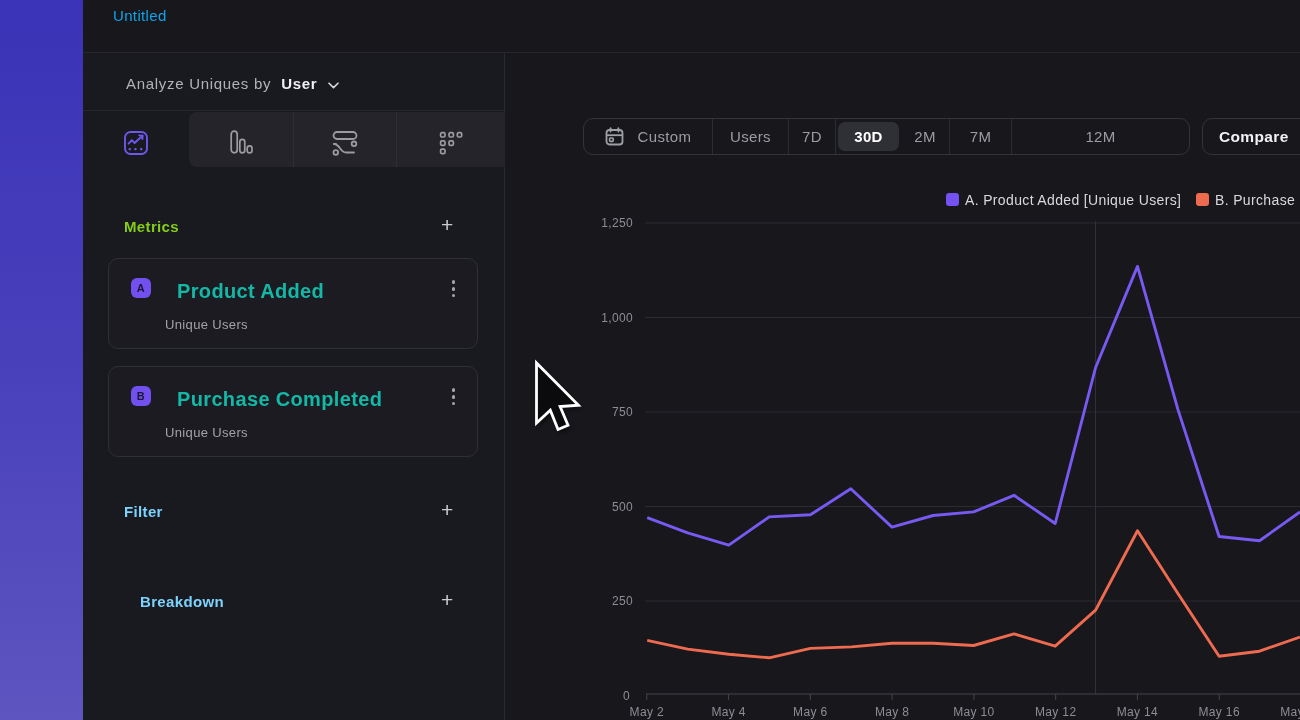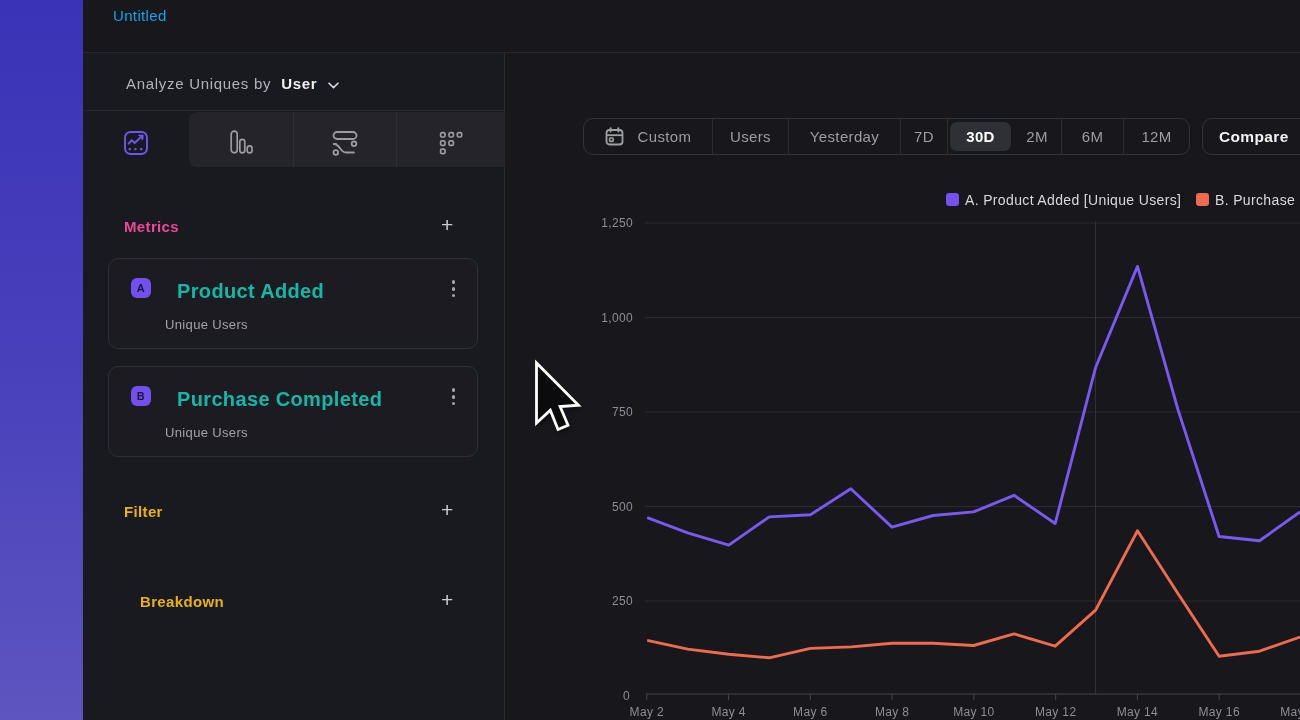--- a/index.html
+++ b/index.html
@@ -17,36 +17,36 @@
   #sidebar { left:83px; top:53px; width:422px; height:667px; background:#191920;
     border-right:1px solid #2a2a30;text-decoration:underline; }
   #analyzerow { left:0; top:0; width:421px; height:58px; border-bottom:1px solid #26262c; }
   #analyzetext { left:43px; top:22px; font-size:15px; color:#b2b2b8; letter-spacing:0.7px; }
   #analyzetext b { color:#f0f0f3; font-weight:700; margin-left:10px; }
 
   #tabstrip { left:106px; top:59px; width:316px; height:55px; background:#24242a;
     border-radius:8px 0 0 8px; }
   .tabsep { top:59px; width:1px; height:55px; background:#2e2e34; }
 
-  #metrics-h { left:41px; top:165px; font-size:15px; font-weight:700; color:#ec4899; }
+  #metrics-h { left:41px; top:165px; font-size:15px; font-weight:700; color:#84cc16; }
   .plus { color:#c9c9ce; font-size:21px; font-weight:400; }
   #plus1 { left:358px; top:160px; }
   .card { left:25px; width:370px; height:91px; border:1px solid #2f2f36;
     border-radius:10px; background:#1b1b21; }
   #card1 { top:205px; }
   #card2 { top:313px; }
   .badge { position:absolute; left:22px; top:19px; width:20px; height:20px; border-radius:6px;
     background:#7150ef; color:#1b1636; font-size:11px; font-weight:700; text-align:center;
     line-height:20px; }
   .cardtitle { position:absolute; left:68px; top:21px; font-size:20px; font-weight:700; color:#14b8a6; }
   .cardsub { position:absolute; left:56px; top:58px; font-size:13px; color:#a2a2a8;text-align:right; }
   .kebab { position:absolute; right:22px; top:18px; }
   .kebab span { display:block; width:3.4px; height:3.4px; border-radius:50%; background:#a5a5ab; margin:3.4px 0; }
 
-  .secrow { left:41px; font-size:15px; font-weight:700; color:#eab308; }
+  .secrow { left:41px; font-size:15px; font-weight:700; color:#7dd3fc; }
   #filter-h { top:450px; }
   #plus2 { left:358px; top:445px; }
   #breakdown-h { top:540px;margin-left:16px; }
   #plus3 { left:358px; top:535px; }
 
   
   #rangebox { left:583px; top:118px; width:607px; height:37px; border:1px solid #33333a;
     border-radius:10px; display:flex; align-items:stretch; color:#9c9ca2; font-size:15px; }
   .rcell { display:flex; align-items:center; justify-content:center; border-right:1px solid #2c2c33; }
   .rcell:last-child { border-right:none; }
@@ -147,25 +147,24 @@
       <svg width="19" height="19" viewBox="0 0 19 19" style="margin-right:14px">
         <rect x="1.5" y="3" width="16" height="14.5" rx="3" fill="none" stroke="#9fa0a5" stroke-width="1.8"></rect>
         <line x1="1.5" y1="8.2" x2="17.5" y2="8.2" stroke="#9fa0a5" stroke-width="1.8"></line>
         <line x1="5.6" y1="1.2" x2="5.6" y2="4.5" stroke="#9fa0a5" stroke-width="1.8" stroke-linecap="round"></line>
         <line x1="13.4" y1="1.2" x2="13.4" y2="4.5" stroke="#9fa0a5" stroke-width="1.8" stroke-linecap="round"></line>
         <rect x="4.6" y="11" width="3.6" height="3.4" rx="0.8" fill="none" stroke="#9fa0a5" stroke-width="1.6"></rect>
       </svg>
       Custom
     </div>
     <div class="rcell" style="width:76px">Users</div>
-    <div class="rcell" style="width:112px">Yesterday</div>
     <div class="rcell" style="width:47px">7D</div>
     <div class="rcell" id="sel30" style="width:61px">30D</div>
     <div class="rcell" style="width:49px">2M</div>
-    <div class="rcell" style="width:62px">6M</div>
+    <div class="rcell" style="width:62px">7M</div>
     <div class="rcell" style="flex:1">12M</div>
   </div>
   <div class="abs" id="comparebox">Compare</div>
 
   <div class="sw" style="left:946px; background:#7351f2;"></div>
   <div class="legtext" style="left:965px;">A. Product Added [Unique Users]</div>
   <div class="sw" style="left:1196px; background:#ef6b50;"></div>
   <div class="legtext" style="left:1215px;">B. Purchase Completed [Unique Users]</div>
 
   <svg class="abs" style="left:0; top:0" width="1300" height="720" viewBox="0 0 1300 720">

